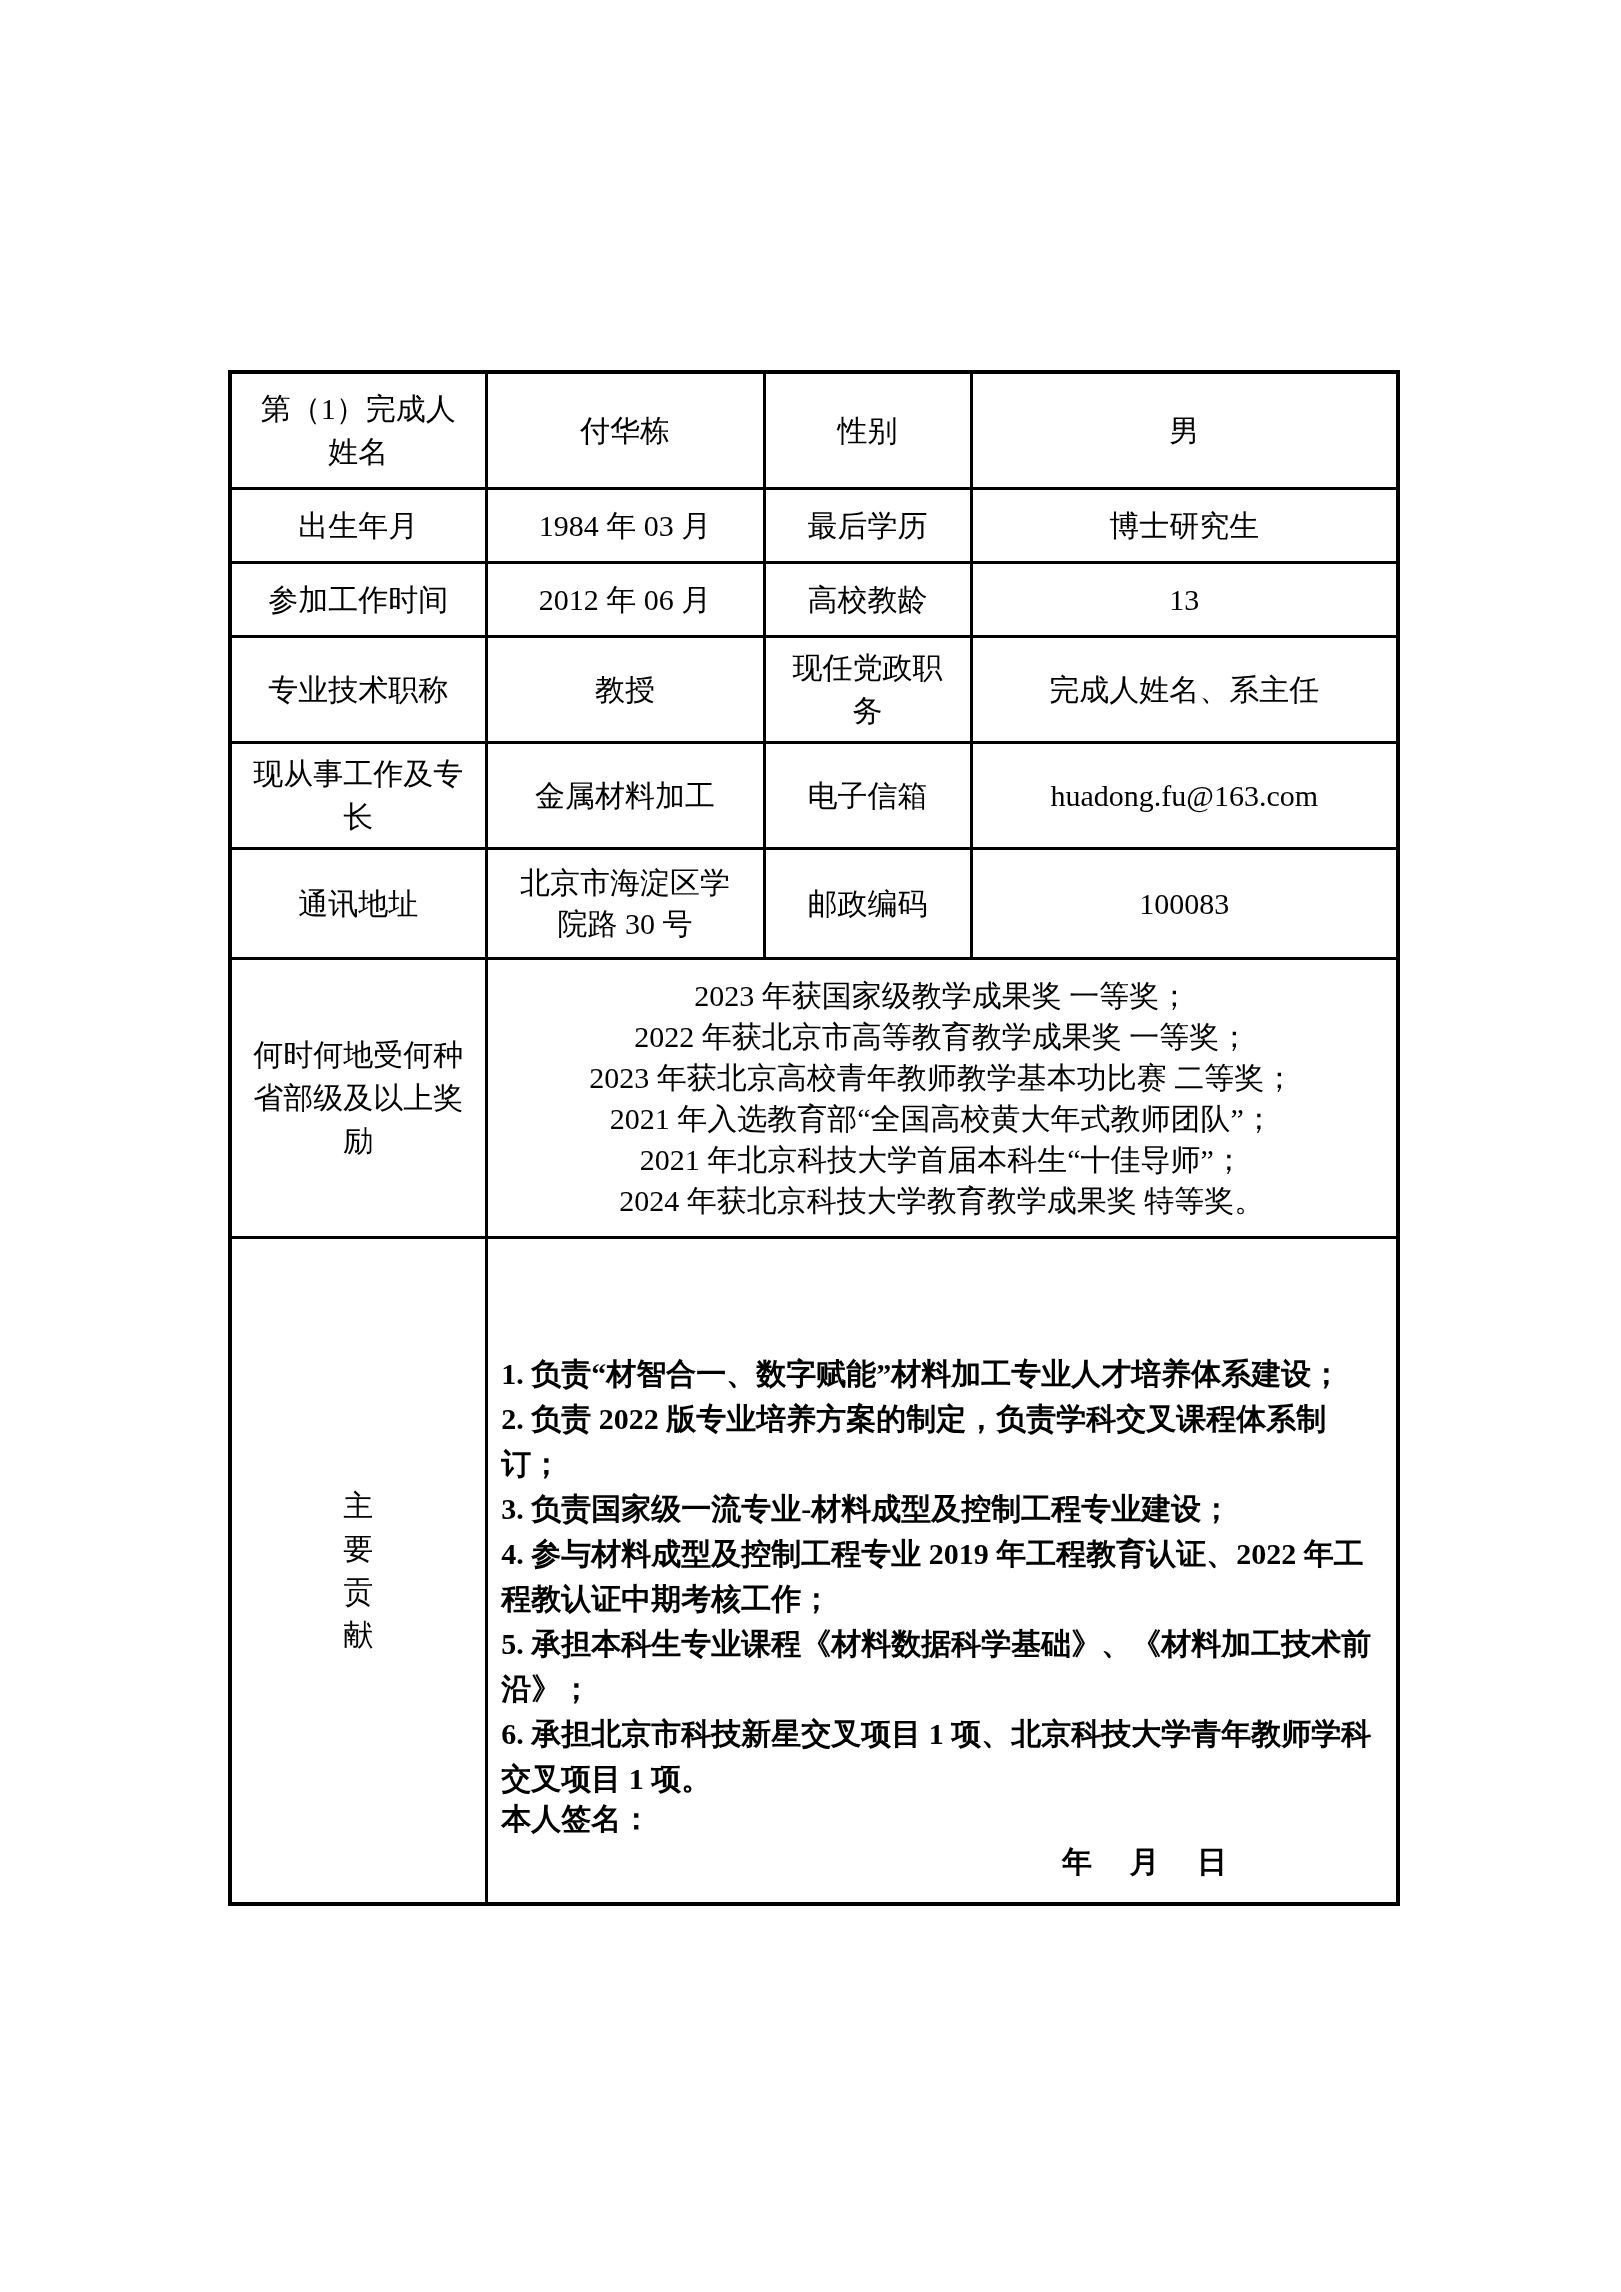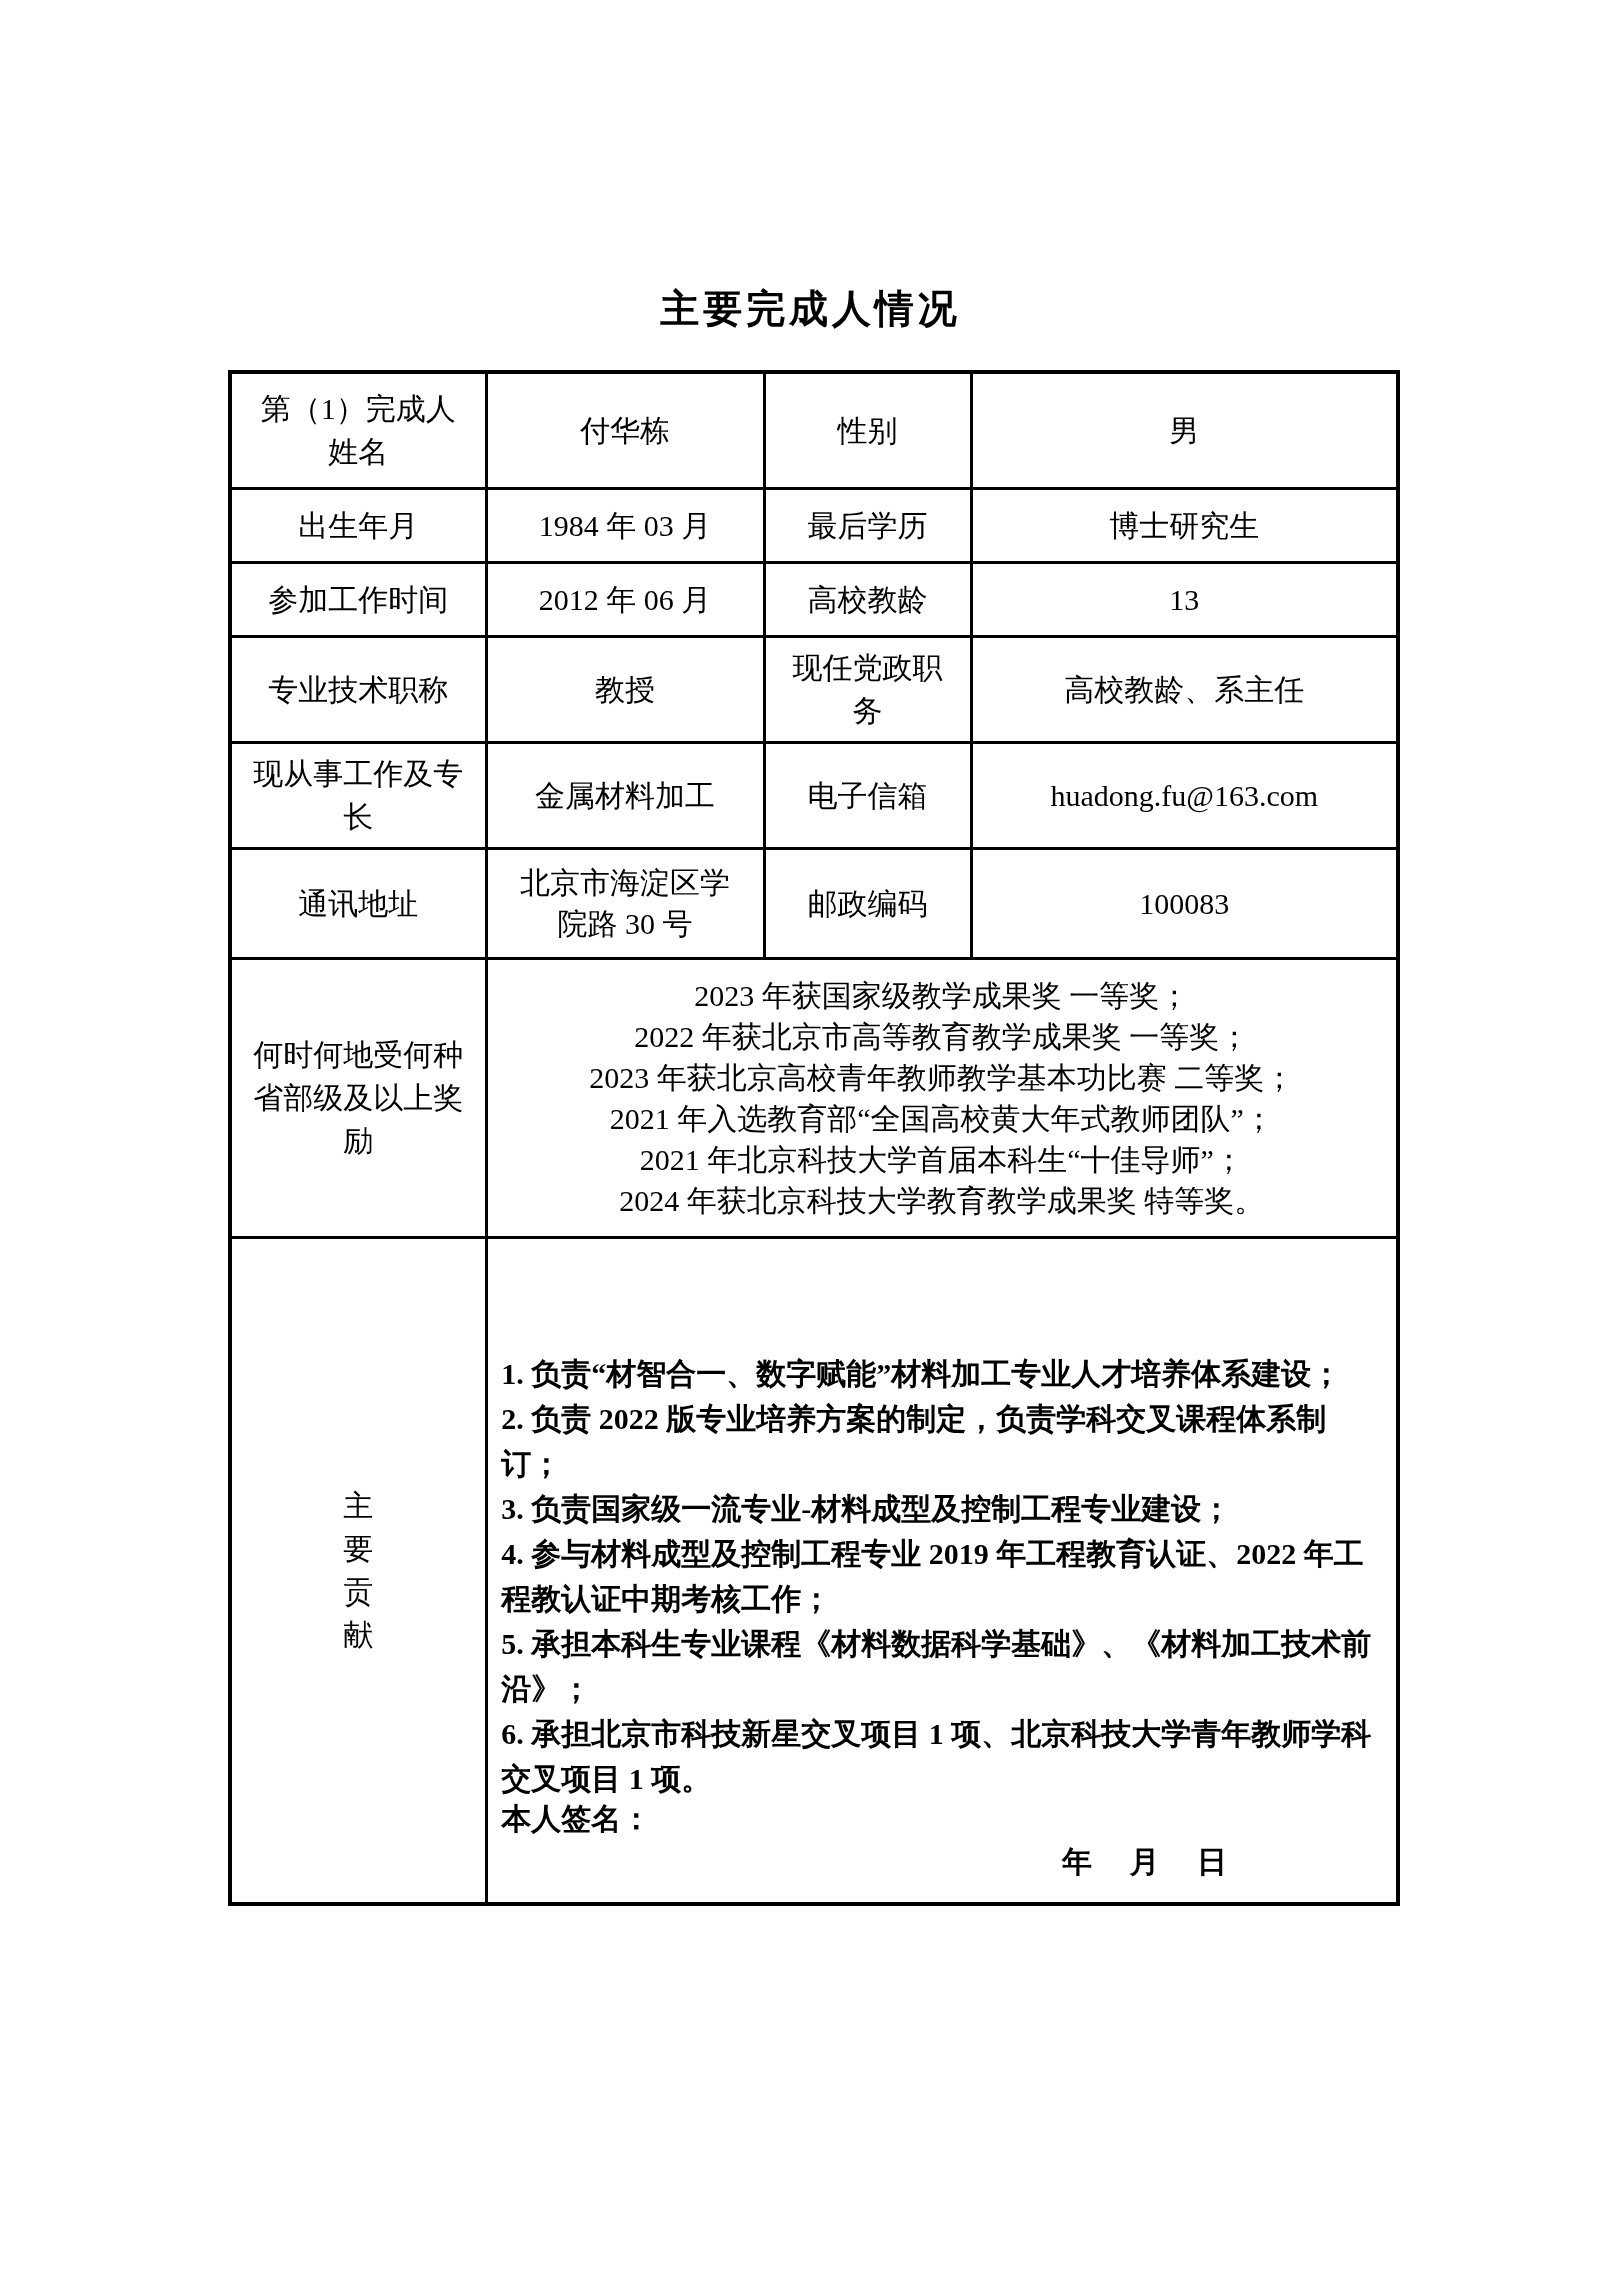--- a/index.html
+++ b/index.html
@@ -101,21 +101,20 @@
     line-height: 43px;
     word-break: break-all;
     text-align: center;
   }
 </style>
 </head>
 <body>
 
 <div class="page">
 
-  <h1 class="title">主要完成人情况</h1>
 
   <table class="form">
     <colgroup>
       <col style="width:256px">
       <col style="width:278px">
       <col style="width:207px">
       <col style="width:427px">
     </colgroup>
     <tbody>
       <tr style="height:116px">
@@ -133,21 +132,21 @@
       <tr style="height:74px">
         <td class="lab">参加工作时间</td>
         <td class="val">2012 年 06 月</td>
         <td class="lab3">高校教龄</td>
         <td class="val4">13</td>
       </tr>
       <tr style="height:106px">
         <td class="lab">专业技术职称</td>
         <td class="val">教授</td>
         <td class="lab3">现任党政职务</td>
-        <td class="val4">高校教龄、系主任</td>
+        <td class="val4">完成人姓名、系主任</td>
       </tr>
       <tr style="height:106px">
         <td class="lab">现从事工作及专长</td>
         <td class="val">金属材料加工</td>
         <td class="lab3">电子信箱</td>
         <td class="val4">huadong.fu@163.com</td>
       </tr>
       <tr style="height:110px">
         <td class="lab">通讯地址</td>
         <td class="val">北京市海淀区学院路 30 号</td>

